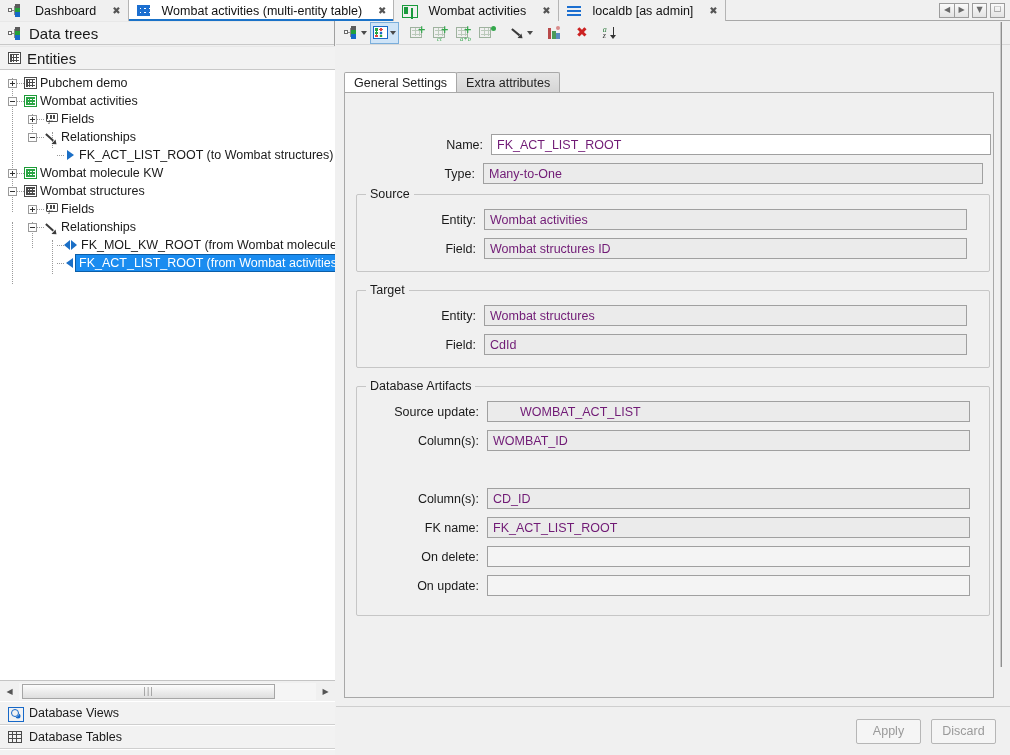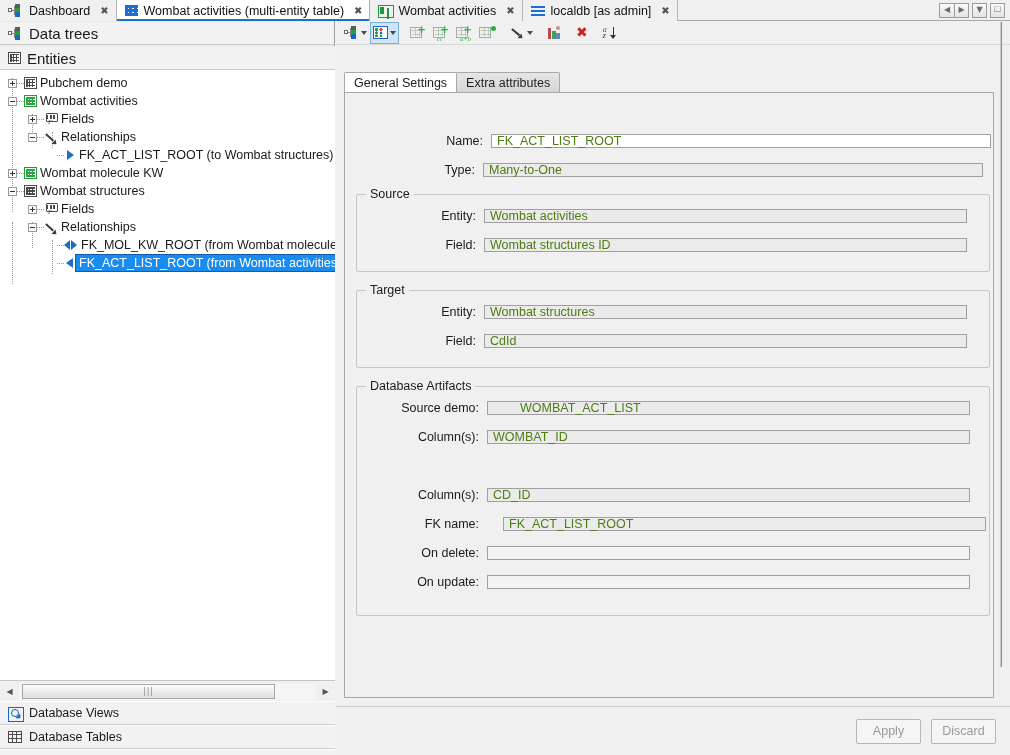--- a/index.html
+++ b/index.html
@@ -15,21 +15,21 @@
   #app { position: relative; width: 1010px; height: 755px; background: #f0f0f0; }
 
   
   .tabbar {
     position: absolute; left: 0; top: 0; width: 1010px; height: 21px;
     background: #f0f0f0;
     display: flex; align-items: stretch;
     border-bottom: 1px solid #a8a8a8;
   }
   .tab {
-    display: flex; align-items: center; gap: 6px;
+    display: flex; align-items: center; gap: 12px;
     padding: 0 7px 0 8px; height: 21px;
     background: #f0f0f0;
     border-right: 1px solid #b4b4b4;
     cursor: default; position: relative;
     white-space: nowrap;
   }
   .tab.active { background: #ffffff; }
   .tab.active::after {
     content: ""; position: absolute; left: 0; right: 0; bottom: 0;
     height: 2px; background: #1a72c8;
@@ -333,22 +333,22 @@
   .stab.active { background: #ffffff; border-bottom: 1px solid #ffffff; }
   .tabpanel {
     position: absolute; left: 7px; top: 47px; width: 650px; height: 606px;
     background: #f0f0f0; border: 1px solid #a8a8a8; border-top: 1px solid #a8a8a8;
   }
   .tabpanel-inner { position: relative; width: 100%; height: 100%; }
 
   .frow { position: absolute; display: flex; align-items: center; }
   .flabel { font-size: 12.5px; color: #1a1a1a; text-align: right; }
   .finput {
-    height: 14px; border: 1px solid #a0a0a0; background: #ffffff;
-    display: flex; align-items: center; padding: 0 5px; font-size: 12.5px; color:#4d7c0f;
+    height: 21px; border: 1px solid #a0a0a0; background: #ffffff;
+    display: flex; align-items: center; padding: 0 5px; font-size: 12.5px; color:#701a75;
   }
   .finput.ro { background: #ebebeb; }
   .finput.empty { background: #f4f4f4; }
 
   .groupbox {
     position: absolute; border: 1px solid #c6c6c6; border-radius: 2px;
   }
   .grouptitle {
     position: absolute; top: -8px; left: 9px; background: #f0f0f0;
     padding: 0 4px; font-size: 12.5px; color: #1a1a1a;
@@ -696,36 +696,36 @@
             <div class="frow" style="left:0;top:43px;width:634px;">
               <span class="flabel" style="width:119px;">Field:</span>
               <span class="finput ro" style="margin-left:8px;width:483px;">CdId</span>
             </div>
           </div>
 
           <div class="groupbox" style="left:11px;top:293px;width:634px;height:230px;">
             <span class="grouptitle">Database Artifacts</span>
 
             <div class="frow" style="left:0;top:14px;width:634px;">
-              <span class="flabel" style="width:122px;">Source demo:</span>
+              <span class="flabel" style="width:122px;">Source update:</span>
               <span class="finput ro" style="margin-left:8px;width:483px;padding-left:32px;">WOMBAT_ACT_LIST</span>
             </div>
 
             <div class="frow" style="left:0;top:43px;width:634px;">
               <span class="flabel" style="width:122px;">Column(s):</span>
               <span class="finput ro" style="margin-left:8px;width:483px;">WOMBAT_ID</span>
             </div>
 
 
             <div class="frow" style="left:0;top:101px;width:634px;">
               <span class="flabel" style="width:122px;">Column(s):</span>
               <span class="finput ro" style="margin-left:8px;width:483px;">CD_ID</span>
             </div>
 
-            <div class="frow" style="left:0;top:130px;width:634px;gap:16px;">
+            <div class="frow" style="left:0;top:130px;width:634px;">
               <span class="flabel" style="width:122px;">FK name:</span>
               <span class="finput ro" style="margin-left:8px;width:483px;">FK_ACT_LIST_ROOT</span>
             </div>
 
             <div class="frow" style="left:0;top:159px;width:634px;">
               <span class="flabel" style="width:122px;">On delete:</span>
               <span class="finput empty" style="margin-left:8px;width:483px;"></span>
             </div>
 
             <div class="frow" style="left:0;top:188px;width:634px;">

